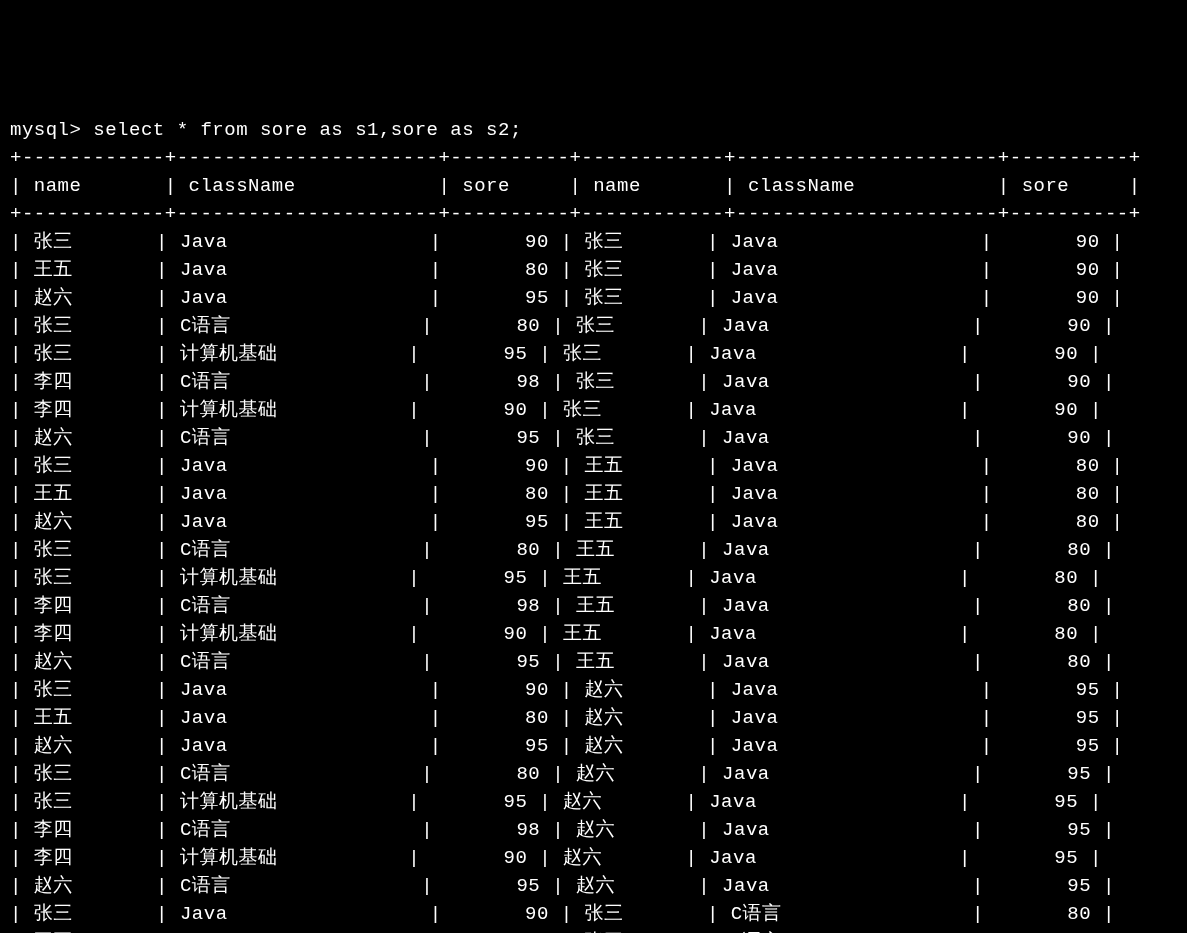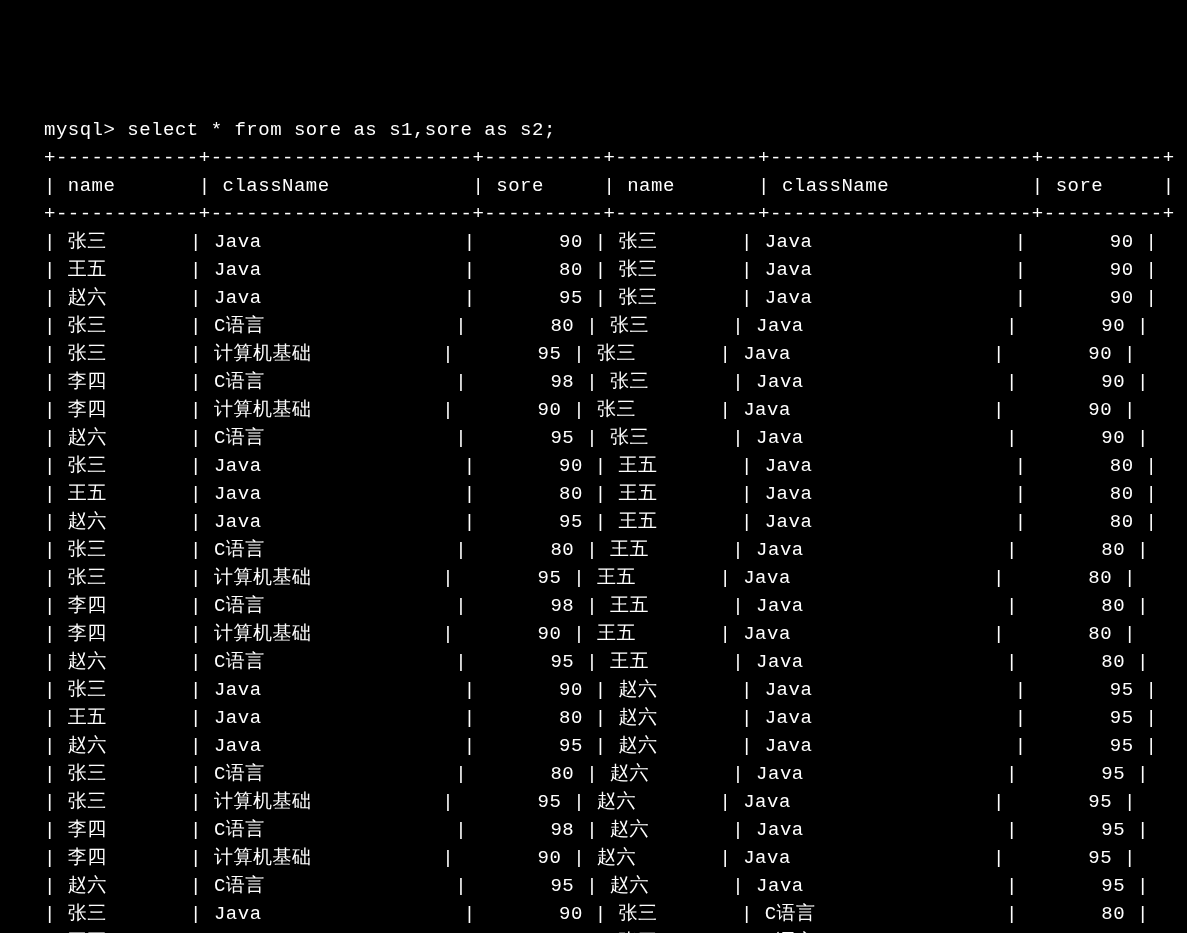--- a/index.html
+++ b/index.html
@@ -6,21 +6,21 @@
     background: #000;
     color: #fff;
     font-family: "Courier New", Consolas, monospace;
     font-size: 19px;
     line-height: 28px;
     margin: 0;
     padding: 4px 10px;
     white-space: pre;
     letter-spacing: 0.5px;
   }
-  .line { display: block; margin-left: 34px; }
+  .line { display: block; }
 </style>
 </head>
 <body>
 
 
 
 <div id="terminal"><span class="line">mysql&gt; select * from sore as s1,sore as s2;</span><span class="line">+------------+----------------------+----------+------------+----------------------+----------+</span><span class="line">| name       | className            | sore     | name       | className            | sore     |</span><span class="line">+------------+----------------------+----------+------------+----------------------+----------+</span><span class="line">| 张三       | Java                 |       90 | 张三       | Java                 |       90 |</span><span class="line">| 王五       | Java                 |       80 | 张三       | Java                 |       90 |</span><span class="line">| 赵六       | Java                 |       95 | 张三       | Java                 |       90 |</span><span class="line">| 张三       | C语言                |       80 | 张三       | Java                 |       90 |</span><span class="line">| 张三       | 计算机基础           |       95 | 张三       | Java                 |       90 |</span><span class="line">| 李四       | C语言                |       98 | 张三       | Java                 |       90 |</span><span class="line">| 李四       | 计算机基础           |       90 | 张三       | Java                 |       90 |</span><span class="line">| 赵六       | C语言                |       95 | 张三       | Java                 |       90 |</span><span class="line">| 张三       | Java                 |       90 | 王五       | Java                 |       80 |</span><span class="line">| 王五       | Java                 |       80 | 王五       | Java                 |       80 |</span><span class="line">| 赵六       | Java                 |       95 | 王五       | Java                 |       80 |</span><span class="line">| 张三       | C语言                |       80 | 王五       | Java                 |       80 |</span><span class="line">| 张三       | 计算机基础           |       95 | 王五       | Java                 |       80 |</span><span class="line">| 李四       | C语言                |       98 | 王五       | Java                 |       80 |</span><span class="line">| 李四       | 计算机基础           |       90 | 王五       | Java                 |       80 |</span><span class="line">| 赵六       | C语言                |       95 | 王五       | Java                 |       80 |</span><span class="line">| 张三       | Java                 |       90 | 赵六       | Java                 |       95 |</span><span class="line">| 王五       | Java                 |       80 | 赵六       | Java                 |       95 |</span><span class="line">| 赵六       | Java                 |       95 | 赵六       | Java                 |       95 |</span><span class="line">| 张三       | C语言                |       80 | 赵六       | Java                 |       95 |</span><span class="line">| 张三       | 计算机基础           |       95 | 赵六       | Java                 |       95 |</span><span class="line">| 李四       | C语言                |       98 | 赵六       | Java                 |       95 |</span><span class="line">| 李四       | 计算机基础           |       90 | 赵六       | Java                 |       95 |</span><span class="line">| 赵六       | C语言                |       95 | 赵六       | Java                 |       95 |</span><span class="line">| 张三       | Java                 |       90 | 张三       | C语言                |       80 |</span><span class="line">| 王五       | Java                 |       80 | 张三       | C语言                |       80 |</span></div>
 
 
 

